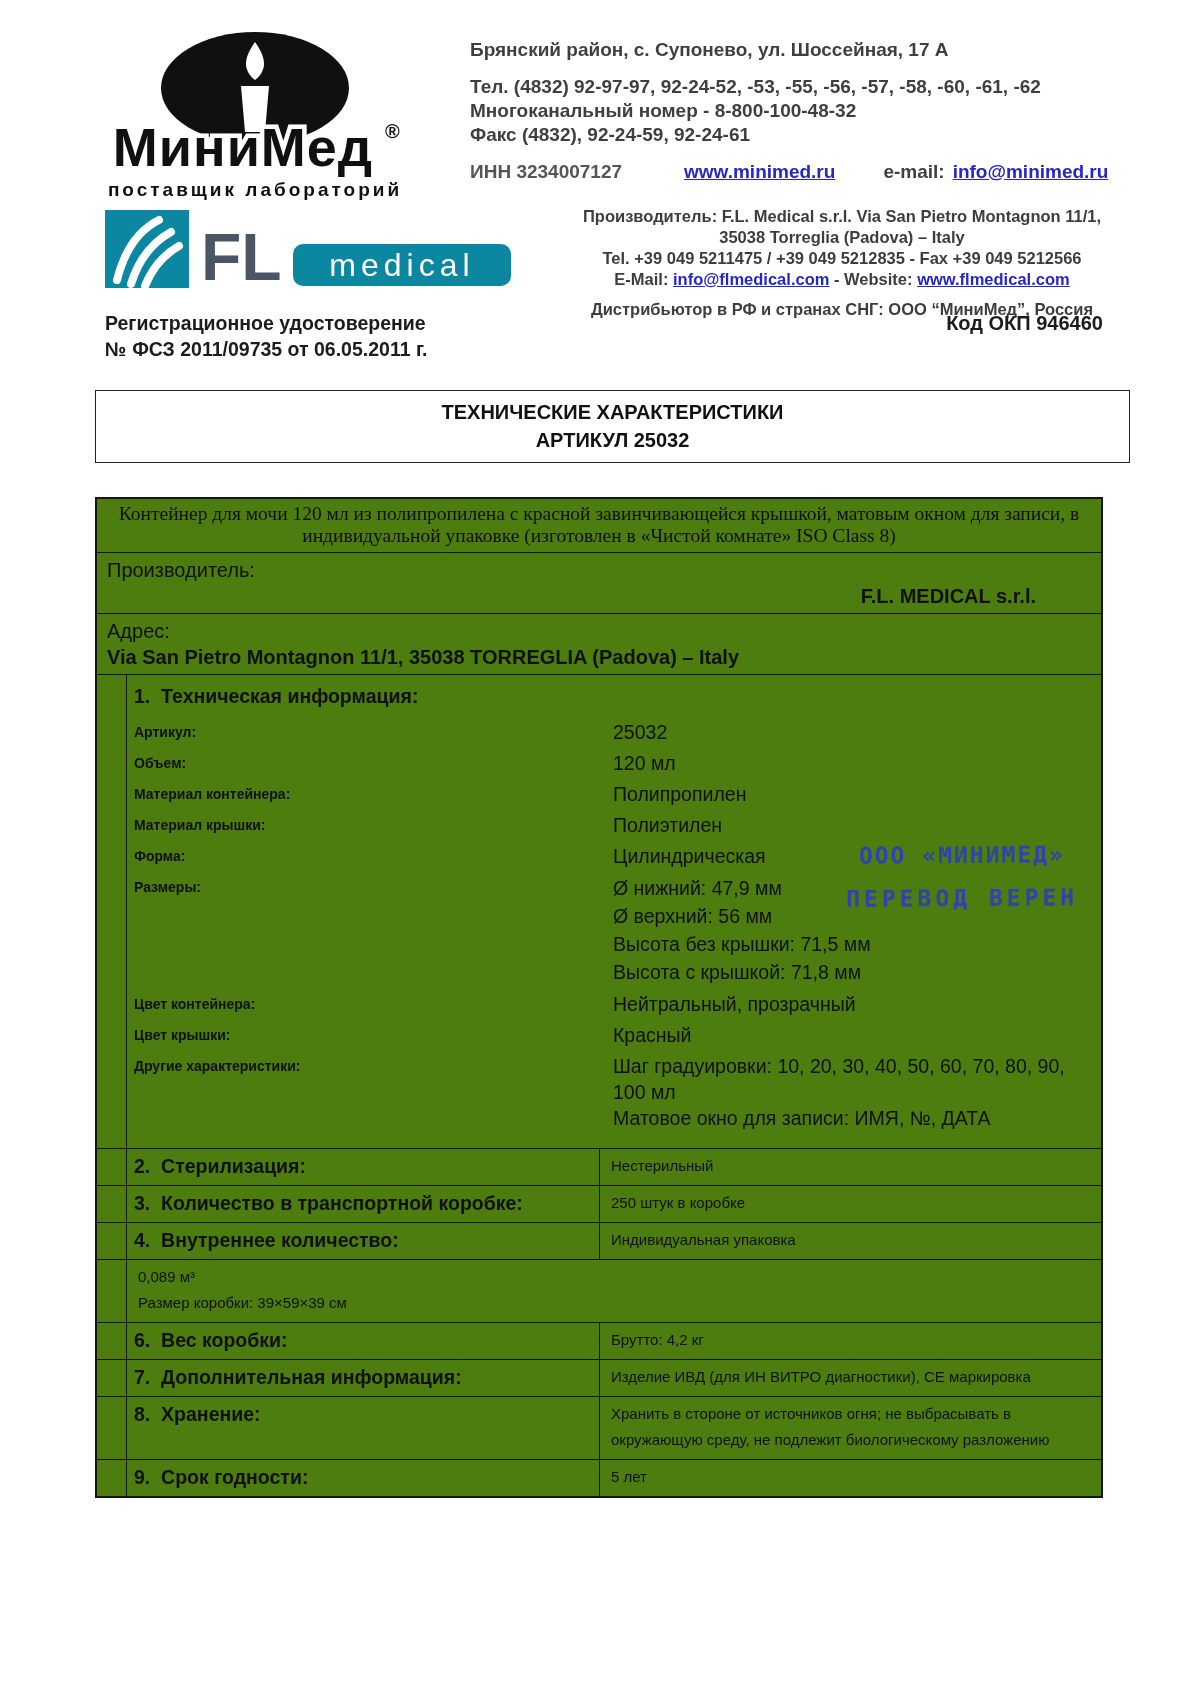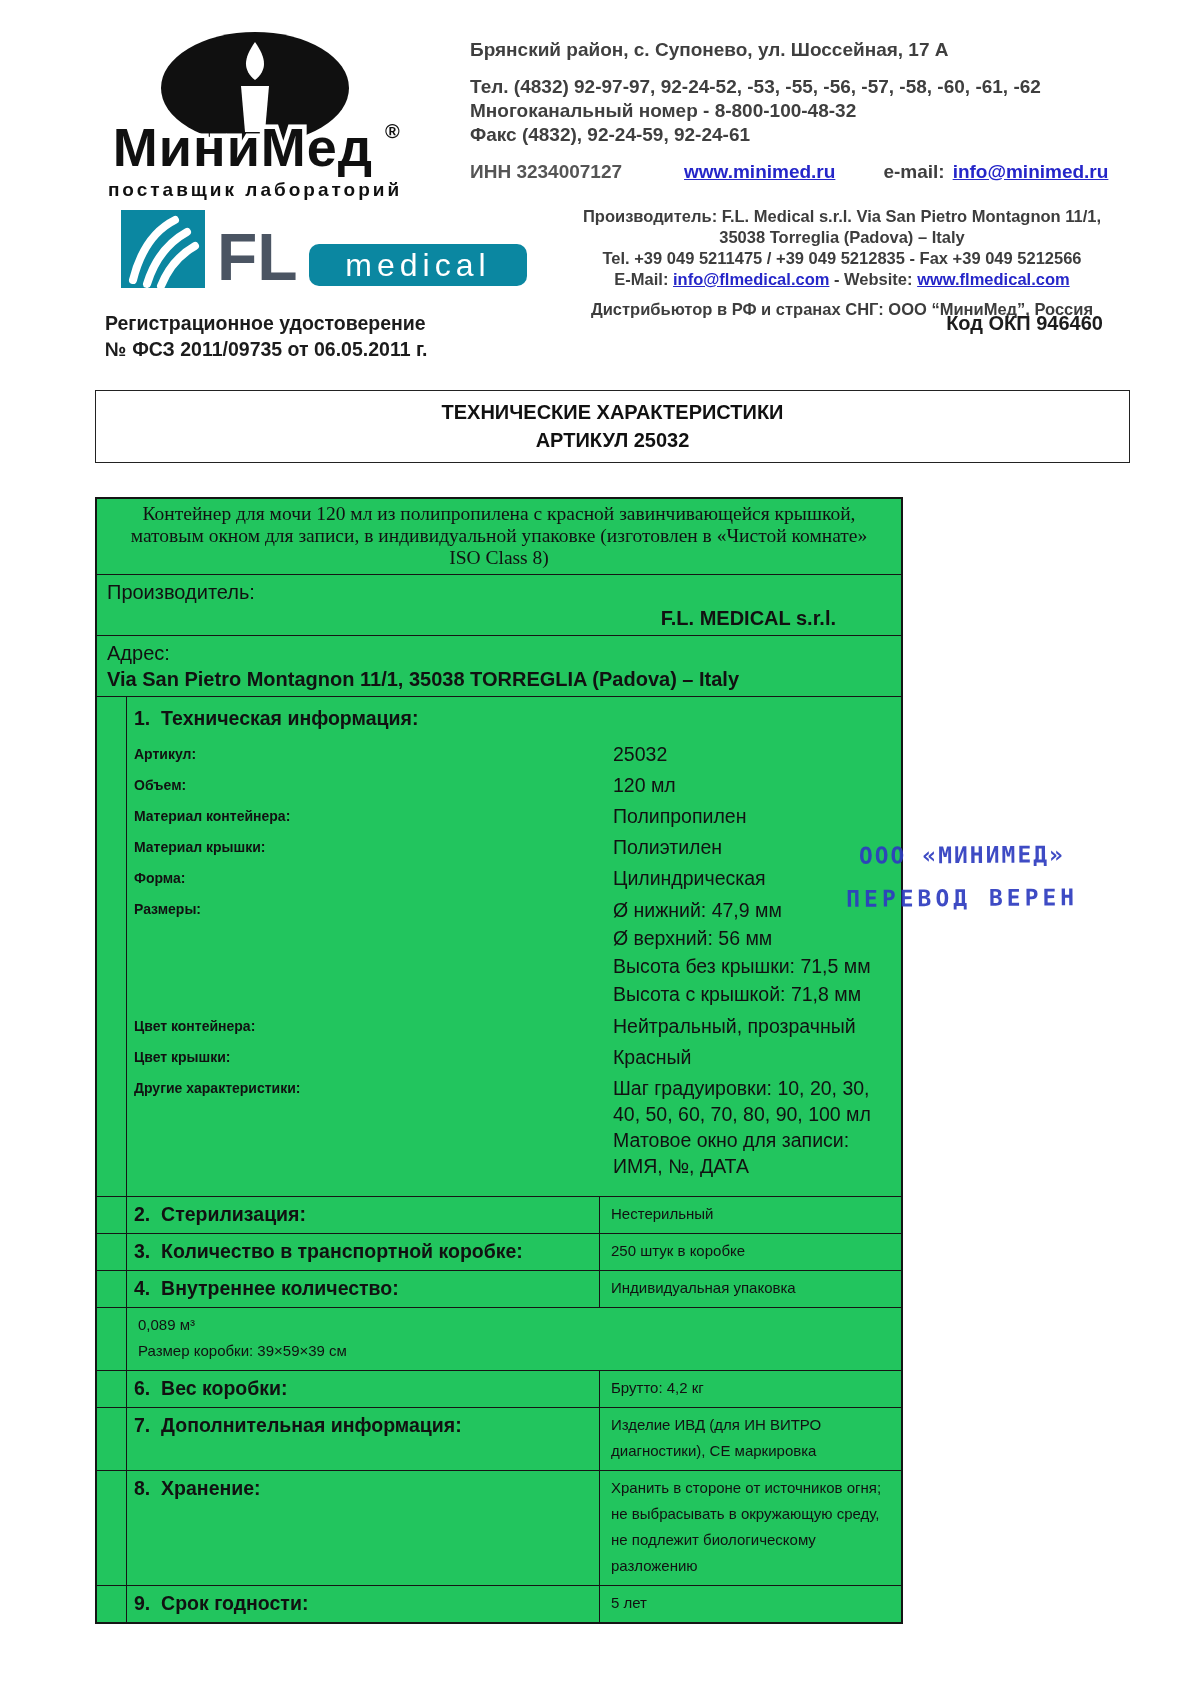--- a/index.html
+++ b/index.html
@@ -15,42 +15,42 @@
   .lnk { color:#2526c9; text-decoration:underline; font-weight:bold; cursor:pointer; }
   .innline { color:#555; display:flex; align-items:baseline; }
   .innline .site { margin-left:62px;text-align:center; }
   .innline .elab { margin-left:48px; color:#3f3f3f; }
   .innline .em { margin-left:8px; }
 
   
   .mlogo { position:absolute; left:95px; top:26px; width:330px; height:178px; }
 
   
-  .fllogo { position:absolute; left:121px; top:208px; width:410px; height:84px; }
+  .fllogo { position:absolute; left:105px; top:208px; width:410px; height:84px; }
 
   
   .producer { position:absolute; left:578px; top:206px; width:528px;
               text-align:center; font-size:16.5px; font-weight:bold;
               color:#3d3d3d; line-height:21px; }
   .producer .dist { margin-top:9px; }
 
   
   .reg { position:absolute; left:105px; top:310px; font-size:19.5px;
          font-weight:bold; color:#1c1c1c; line-height:26px; }
   .okp { position:absolute; right:97px; top:312px; font-size:20px; font-weight:bold; color:#1c1c1c; }
 
   
   .titlebox { position:absolute; left:95px; top:390px; width:1035px;
               box-sizing:border-box; border:1.6px solid #222;
               text-align:center; font-size:20px; font-weight:bold;
               line-height:28px; padding:7px 0 8px; }
 
   
-  .spec { position:absolute; left:95px; top:497px; width:808px;
-          box-sizing:border-box; border:2px solid #151515; background:#22c55e; }
+  .spec { position:absolute; left:95px; top:497px; width:1008px;
+          box-sizing:border-box; border:2px solid #151515; background:#4d7c0f; }
   .row { border-top:1.6px solid #151515; }
   .row:first-child { border-top:none; }
 
   .desc { font-family:"Liberation Serif", serif; font-size:19.5px;
           line-height:22px; text-align:center; padding:4px 16px 5px; }
 
   .kv { display:flex; align-items:flex-start; padding:4px 10px; font-size:20px; line-height:26px;flex-direction:column; }
   .kv .k { font-weight:normal; }
   .prod .v { margin-left:auto; font-weight:bold; margin-right:55px; }
   .addr .v { flex:1; text-align:center; font-weight:bold; }

